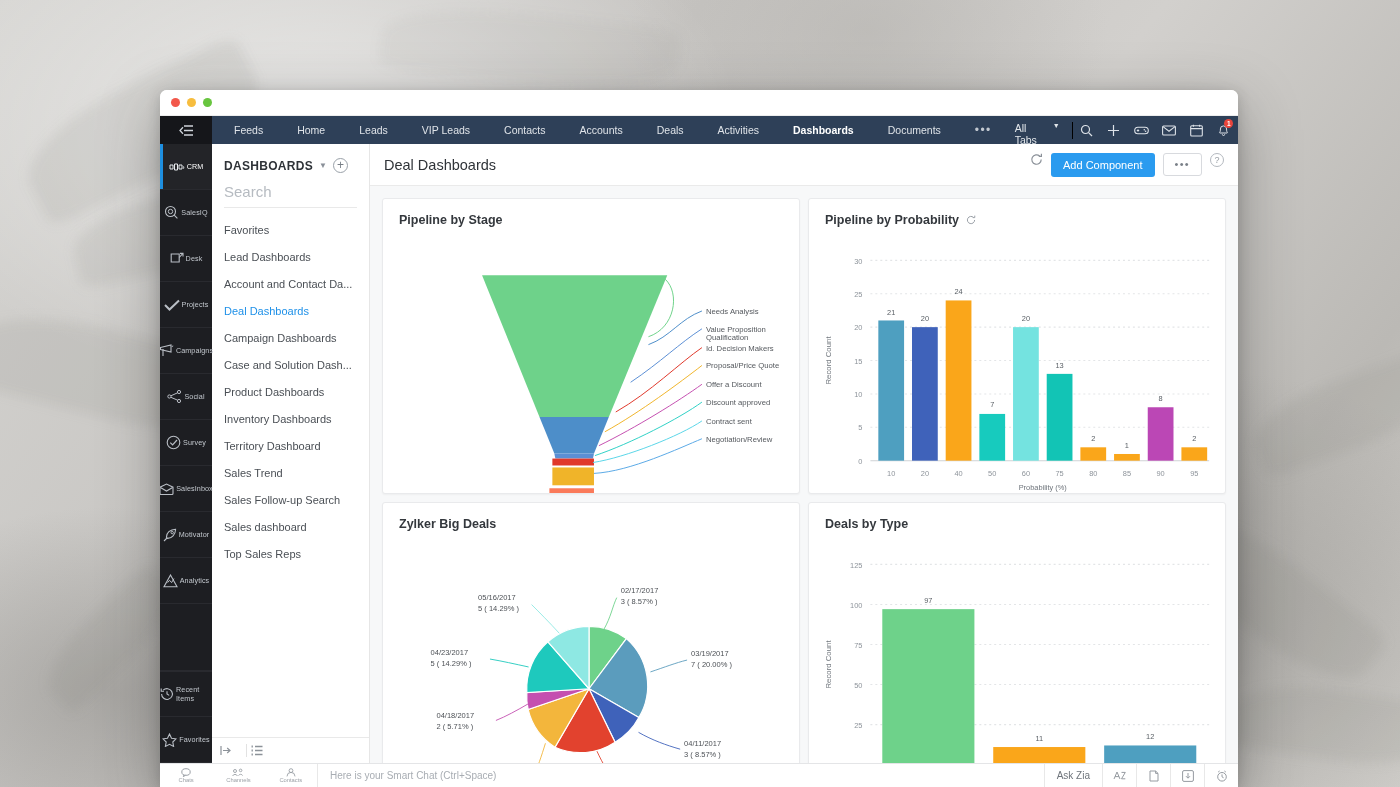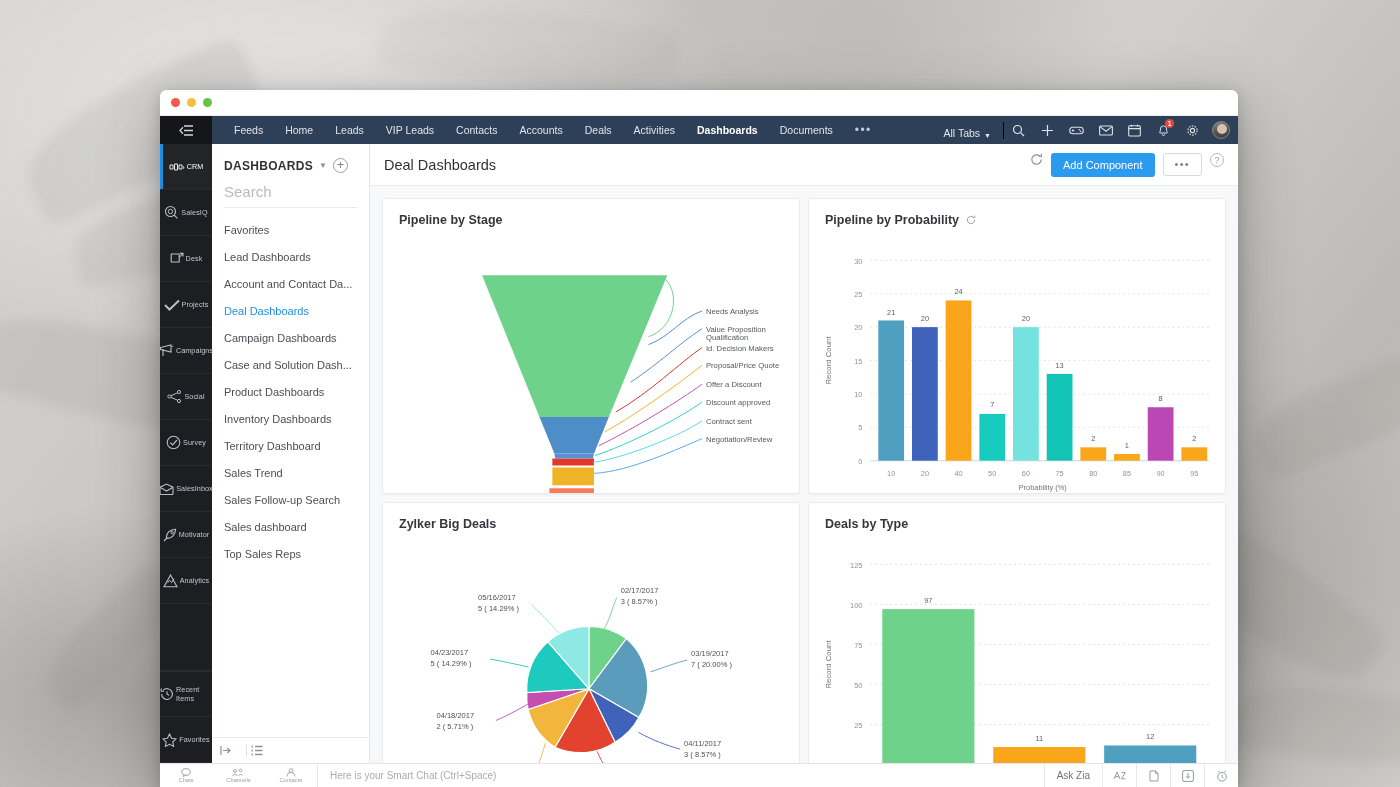--- a/index.html
+++ b/index.html
@@ -62,32 +62,32 @@
   
   .topnav {
     flex: 0 0 28px; height: 28px;
     background: #2e4058; display: flex; align-items: stretch;
   }
   .nav-collapse {
     width: 52px; background: #15161a;
     display: flex; align-items: center; justify-content: center;
     color: #cfd4da; flex: 0 0 52px;
   }
-  .nav-tabs { display: flex; align-items: center; padding-left: 11px; gap: 0; }
+  .nav-tabs { display: flex; align-items: center; padding-left: 11px; gap: 12px; }
   .nav-tab {
     color: #dfe3e8; font-size: 10.5px; padding: 0 11px; line-height: 28px;
     white-space: nowrap; cursor: pointer;
   }
   .nav-tab.active { color: #ffffff; font-weight: bold; }
   .nav-tab.dots { letter-spacing: 1.4px; font-size: 12px; color: #c3c9d1; }
   .nav-right {
     margin-left: auto; display: flex; align-items: center; gap: 0; padding-right: 8px;
   }
   .alltabs {
-    color: #e2e6ea; font-size: 10.5px; padding: 0 12px; display: flex; align-items: flex-end; gap: 4px;
+    color: #e2e6ea; font-size: 10.5px; padding: 0 12px; display: flex; align-items: flex-start; gap: 4px;
     border-right: 1px solid #000000; height: 17px; margin-right: 0;
   }
   .nav-icon {
     width: 29px; height: 28px; display: flex; align-items: center; justify-content: center;
     color: #dde2e8; position: relative; cursor: pointer;
   }
   .badge {
     position: absolute; top: 3px; right: 4px;
     background: #e8453c; color: #fff; font-size: 6.5px; line-height: 9px;
     min-width: 9px; height: 9px; border-radius: 5px; text-align: center;

